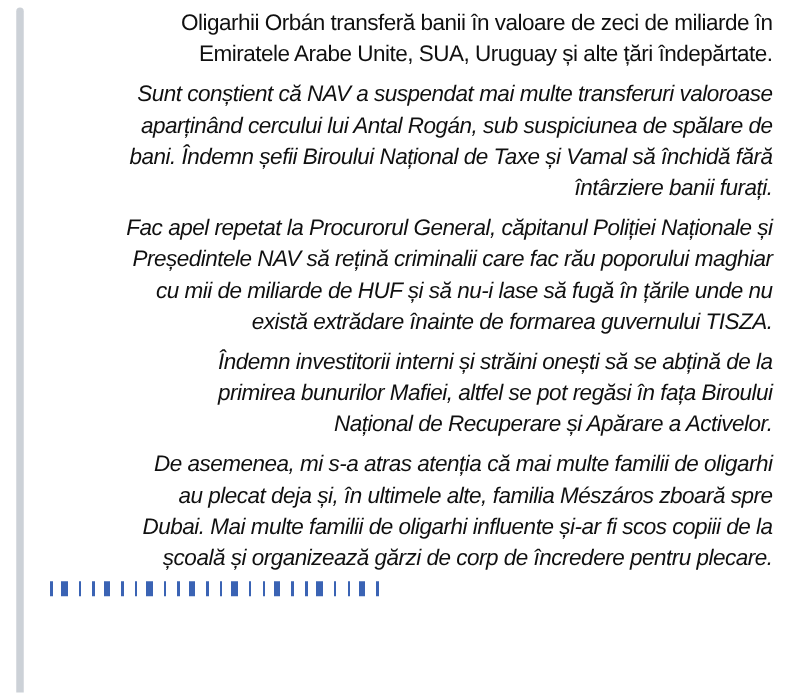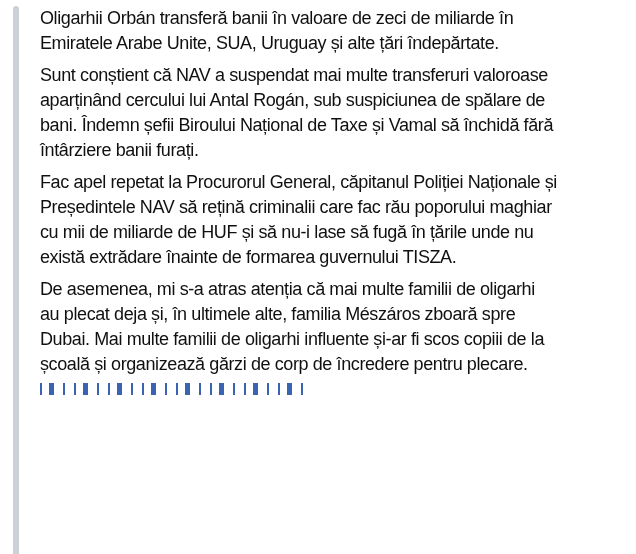--- a/index.html
+++ b/index.html
@@ -31,23 +31,25 @@
     box-sizing: border-box;
     padding: 6px 18px 0 40px;
     color: #101010;
     font-size: 18px;
     line-height: 25px;
     letter-spacing: -0.4px;
   }
   .post-text p {
     margin: 0;
     white-space: pre-line;
+    text-align: right;
   }
   .post-text p + p {
     margin-top: 7px;
+    font-style: italic;
   }
   
   .clipped-blue-line {
     margin-top: 6px;
     height: 12px;
     width: 268px;
     background:
       repeating-linear-gradient(90deg,
         #3a63b4 0px, #3a63b4 2px,
         transparent 2px, transparent 9px,
@@ -67,18 +69,21 @@
   <p>Oligarhii Orbán transferă banii în valoare de zeci de miliarde în
 Emiratele Arabe Unite, SUA, Uruguay și alte țări îndepărtate.</p>
   <p>Sunt conștient că NAV a suspendat mai multe transferuri valoroase
 aparținând cercului lui Antal Rogán, sub suspiciunea de spălare de
 bani. Îndemn șefii Biroului Național de Taxe și Vamal să închidă fără
 întârziere banii furați.</p>
   <p>Fac apel repetat la Procurorul General, căpitanul Poliției Naționale și
 Președintele NAV să rețină criminalii care fac rău poporului maghiar
 cu mii de miliarde de HUF și să nu-i lase să fugă în țările unde nu
 există extrădare înainte de formarea guvernului TISZA.</p>
+  <p>Îndemn investitorii interni și străini onești să se abțină de la
+primirea bunurilor Mafiei, altfel se pot regăsi în fața Biroului
+Național de Recuperare și Apărare a Activelor.</p>
   <p>De asemenea, mi s-a atras atenția că mai multe familii de oligarhi
 au plecat deja și, în ultimele alte, familia Mészáros zboară spre
 Dubai. Mai multe familii de oligarhi influente și-ar fi scos copiii de la
 școală și organizează gărzi de corp de încredere pentru plecare.</p>
   <div class="clipped-blue-line"></div>
 </div>
 
 </body></html>

